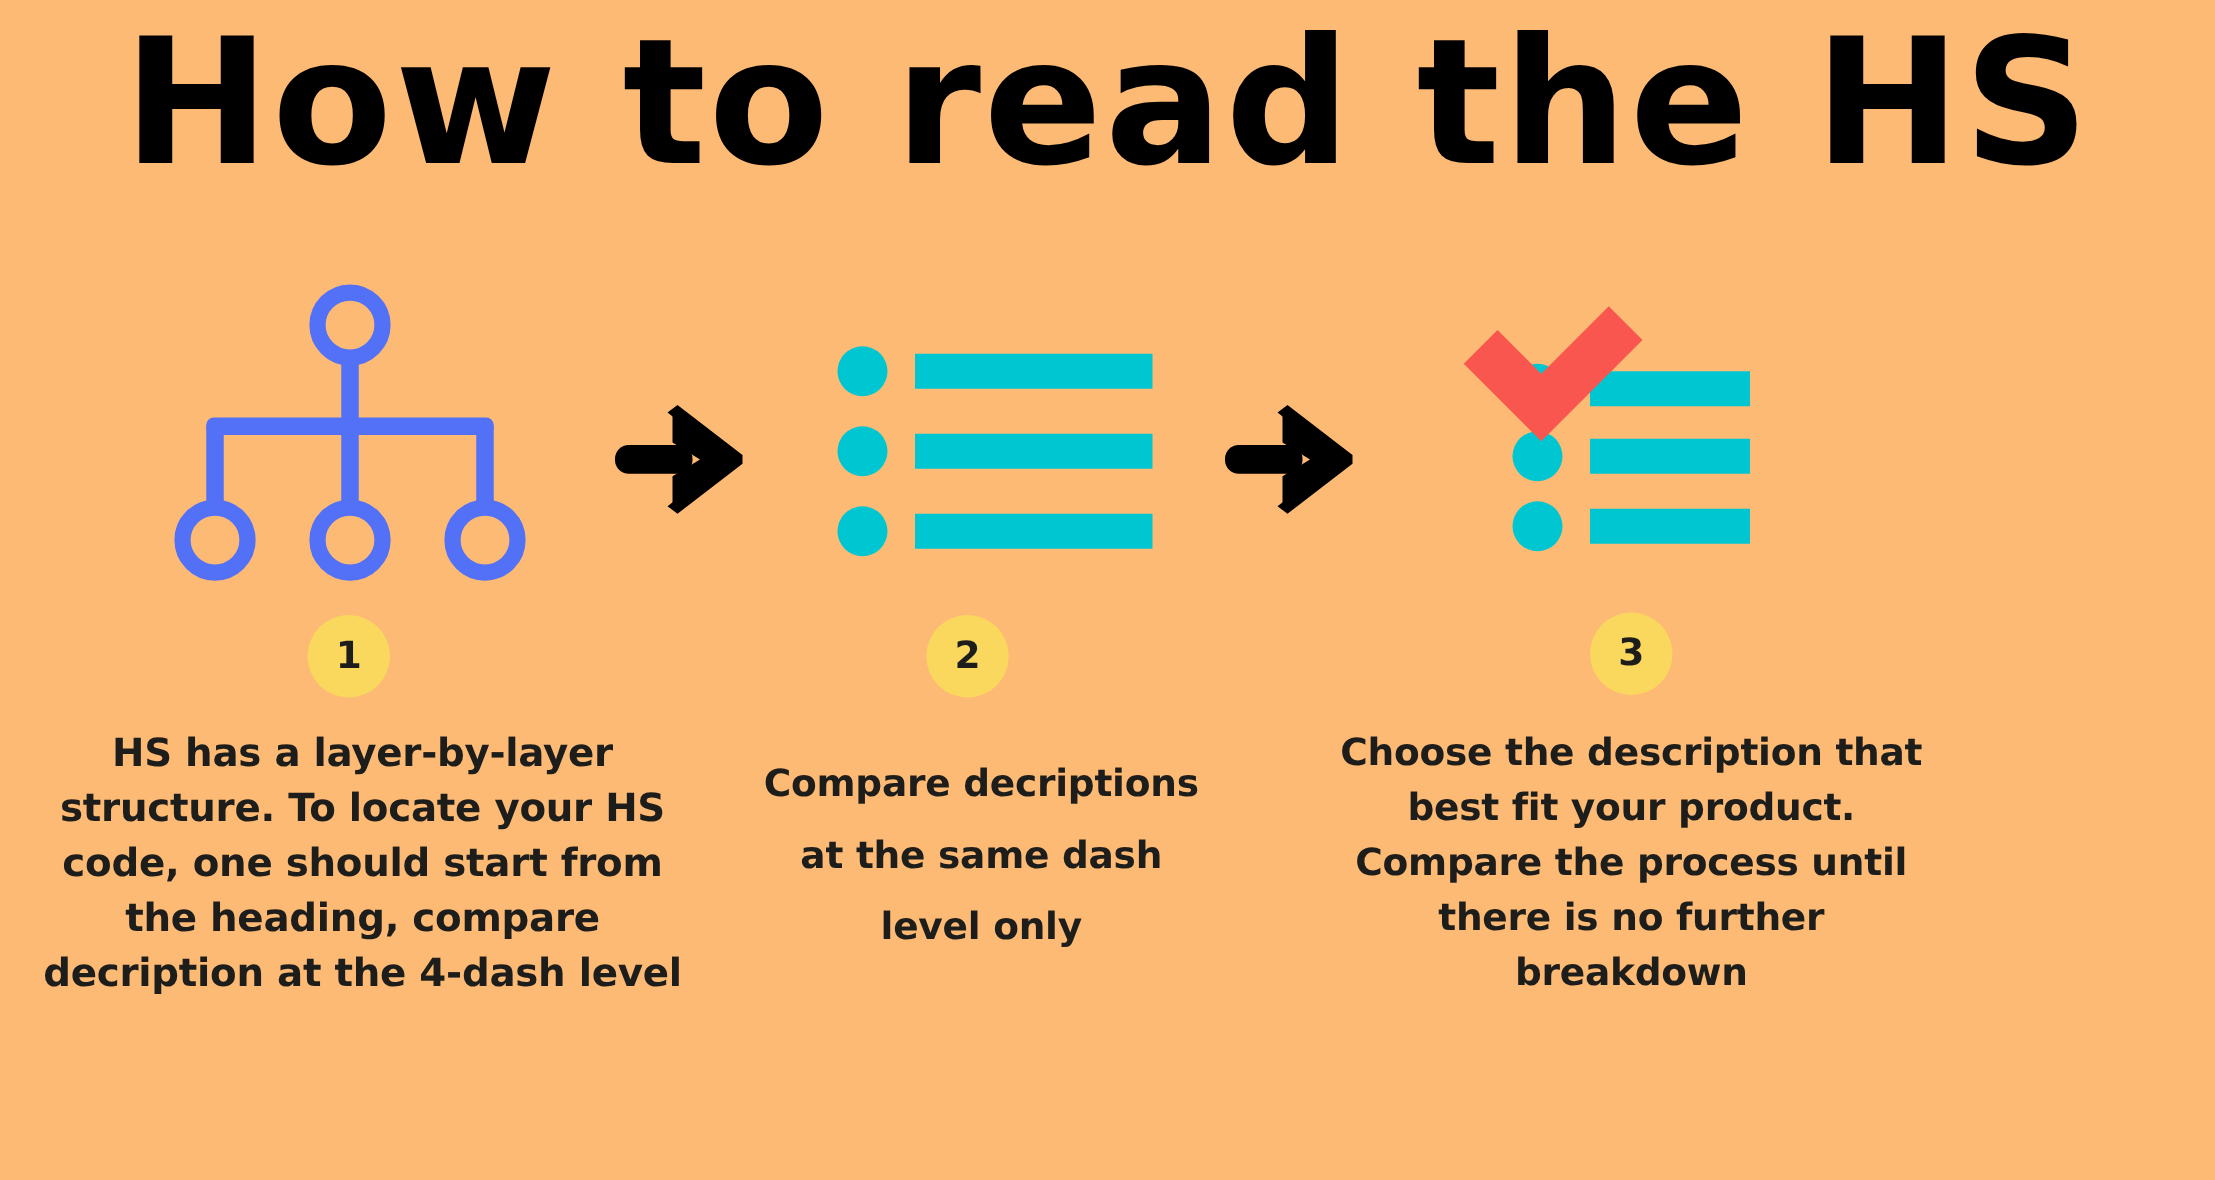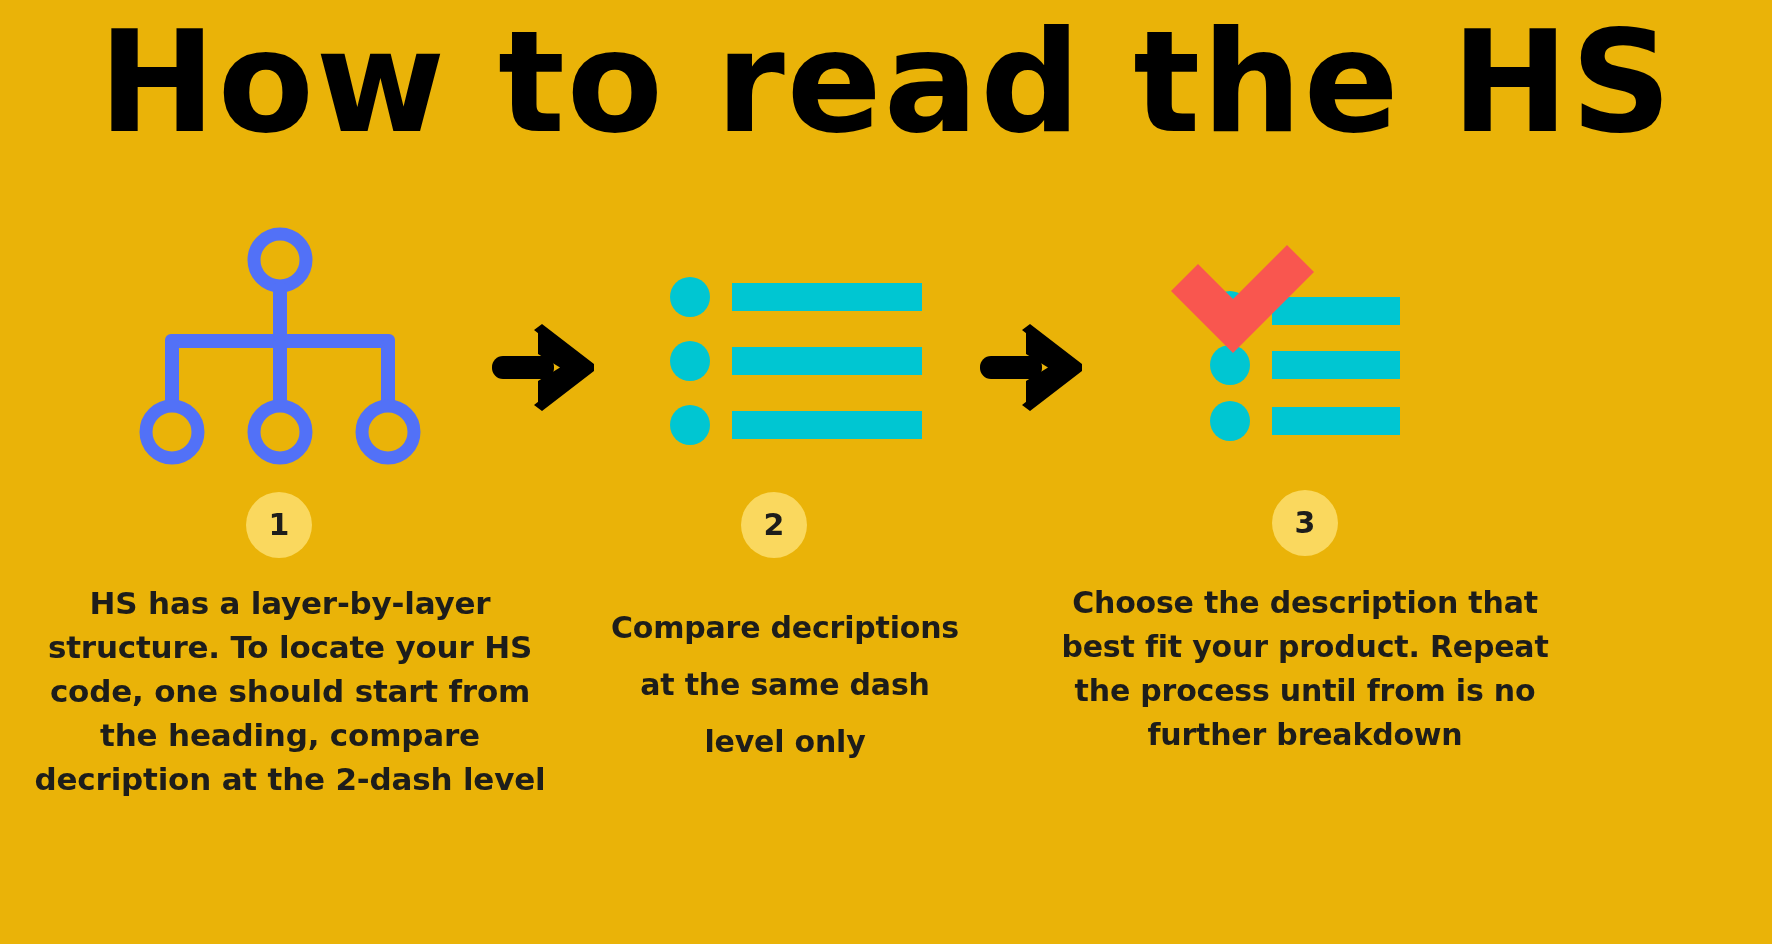--- a/index.html
+++ b/index.html
@@ -9,21 +9,21 @@
     background: #ffffff;
   }
   body {
     font-family: "Liberation Sans", sans-serif;
     -webkit-font-smoothing: antialiased;
   }
   #poster {
     position: relative;
     width: 1772px;
     height: 944px;
-    background: #eab308;
+    background: #fdba74;
     overflow: hidden;
   }
 
   
   .poster-title {
     position: absolute;
     left: 0;
     top: 8px;
     width: 1772px;
     text-align: center;
@@ -139,21 +139,21 @@
         <circle cx="172" cy="217" r="26" fill="none" stroke="#5271f7" stroke-width="13"></circle>
         <circle cx="280" cy="217" r="26" fill="none" stroke="#5271f7" stroke-width="13"></circle>
         <circle cx="388" cy="217" r="26" fill="none" stroke="#5271f7" stroke-width="13"></circle>
       </svg>
     </div>
 
     <div class="badge-row">
       <div class="badge">1</div>
     </div>
 
-    <div class="caption">HS has a layer-by-layer structure. To locate your HS code, one should start from the heading, compare decription at the 2-dash level</div>
+    <div class="caption">HS has a layer-by-layer structure. To locate your HS code, one should start from the heading, compare decription at the 4-dash level</div>
   </div>
 
   <div class="arrow arrow-1">
     <svg class="icon-svg" width="110" height="96" viewBox="0 0 110 96">
       <rect x="2" y="36" width="62" height="23" rx="11" fill="#000000"></rect>
       <path d="M 48 8 L 100 47.5 L 48 87 L 48 61 L 70 47.5 L 48 34 Z" fill="#000000"></path>
       <path d="M 44 10 L 52 4 L 104 44 L 104 51 L 52 91 L 44 85 L 92 47.5 Z" fill="#000000"></path>
     </svg>
   </div>
 
@@ -203,16 +203,16 @@
         <rect x="262" y="192" width="128" height="28" fill="#00c6d2"></rect>
 
         <path d="M 161 76 L 188 49 L 223 84 L 277 30 L 304 57 L 223 138 Z" fill="#f9564f"></path>
       </svg>
     </div>
 
     <div class="badge-row">
       <div class="badge">3</div>
     </div>
 
-    <div class="caption">Choose the description that best fit your product. Repeat the process until from is no further breakdown</div>
+    <div class="caption">Choose the description that best fit your product. Compare the process until there is no further breakdown</div>
   </div>
 
 </div>
 
 </body></html>

